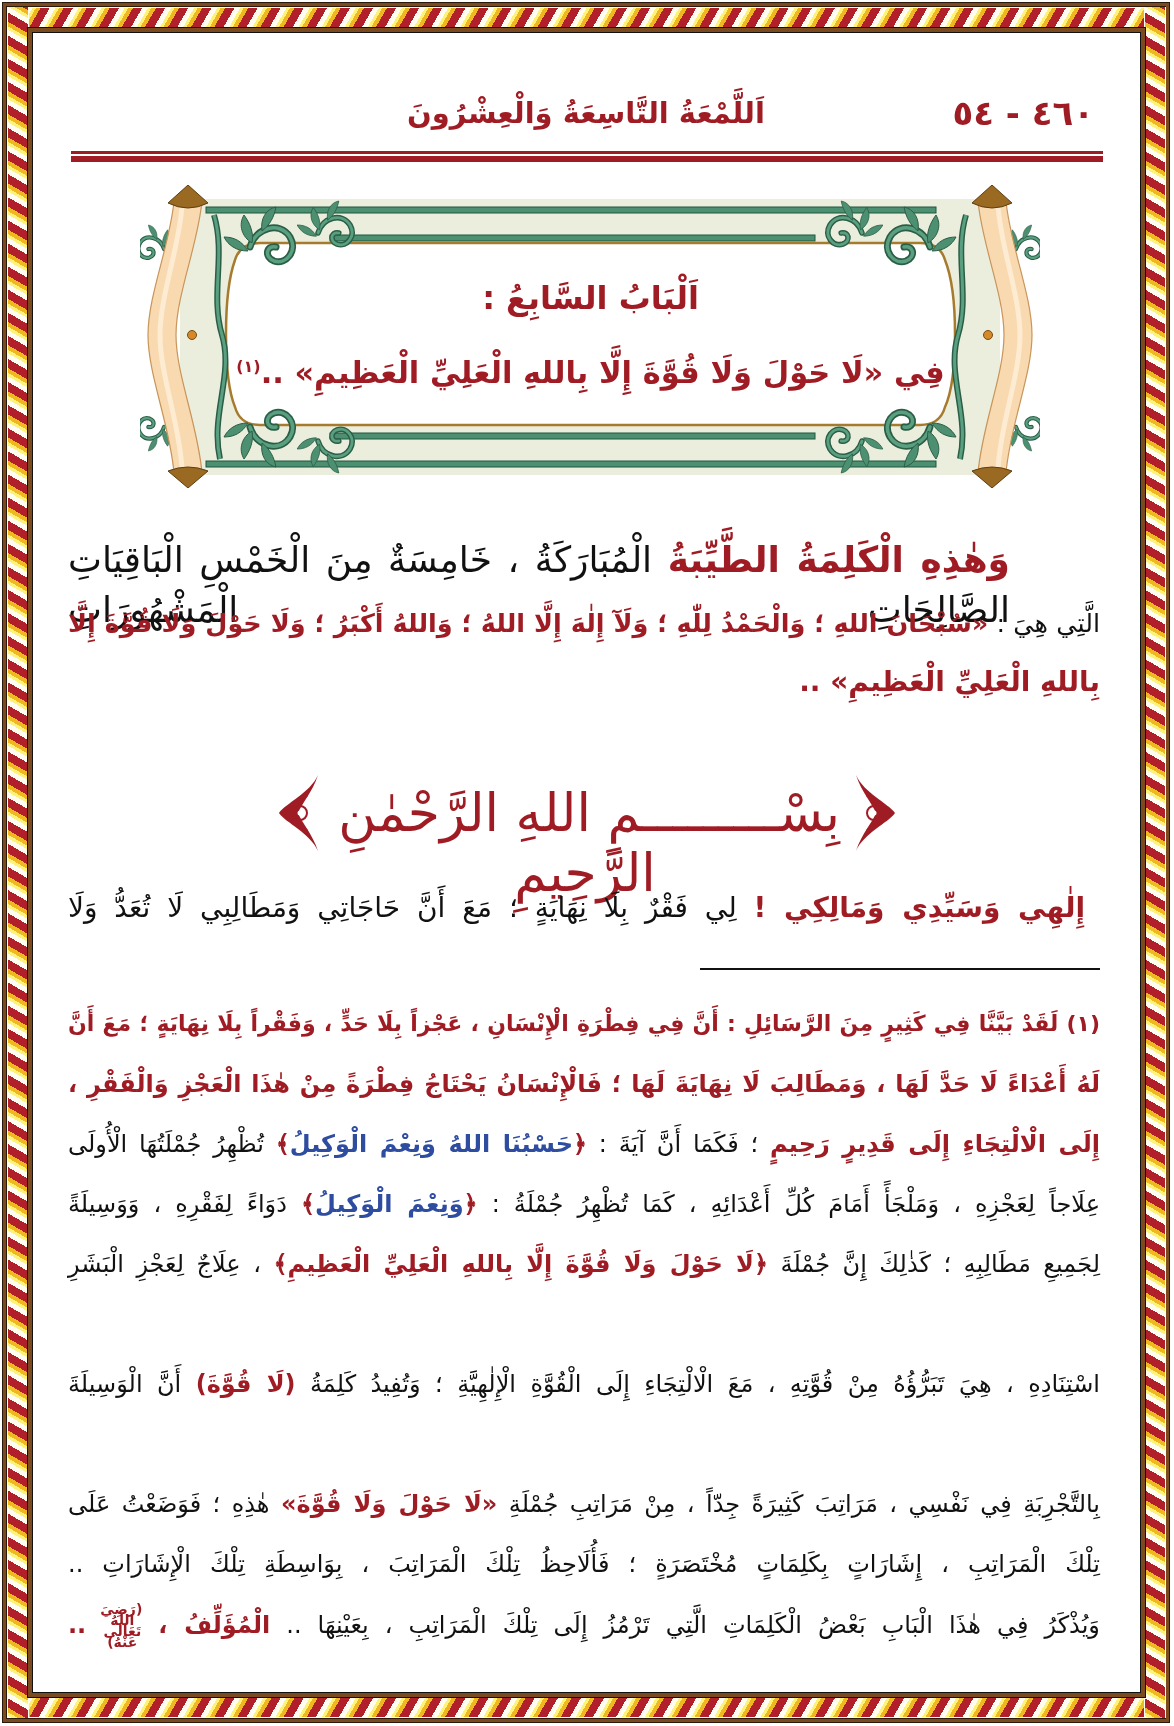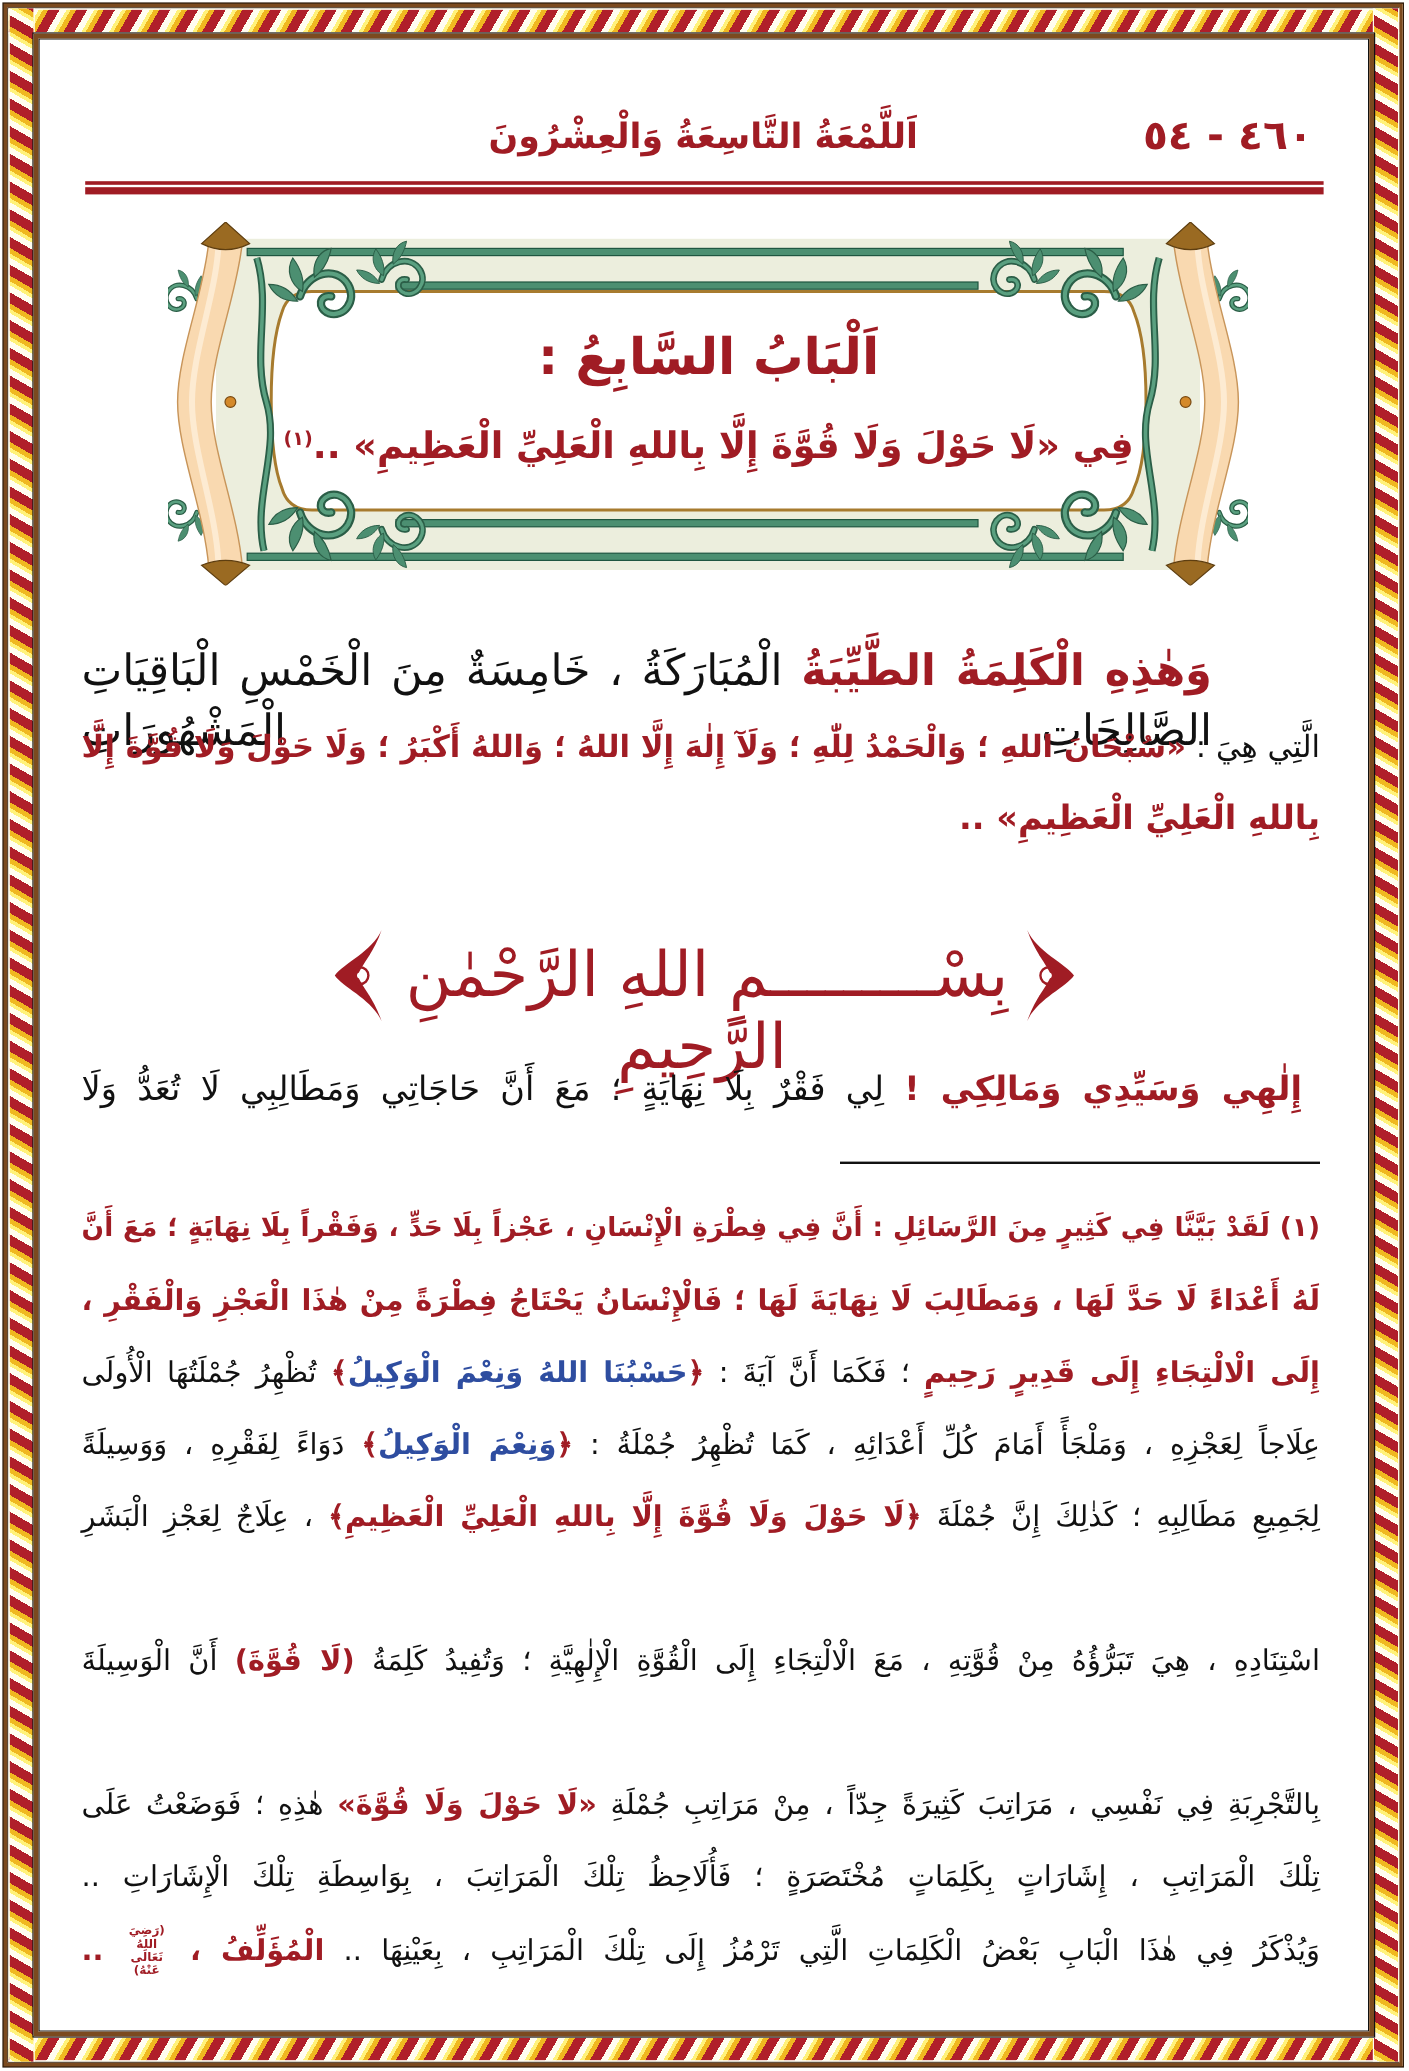--- a/index.html
+++ b/index.html
@@ -41,32 +41,32 @@
     position: absolute; left: 28px; top: 28px; width: 1117px; height: 1669px;
     box-sizing: border-box; border: 4px solid #7b4a1f; background: #ffffff;
     box-shadow: 0 0 0 1px #111111, inset 0 0 0 1px #111111;
   }
 
   
   .hdr { font-size: 34px; font-weight: bold; color: #a01c24; line-height: 46px; }
   .rule { position: absolute; background: #a01c24; }
 
   
-  .orn-h { font-size: 42px; font-weight: bold; color: #a01c24; line-height: 50px; }
+  .orn-h { font-size: 32px; font-weight: bold; color: #a01c24; line-height: 50px; }
   .orn-t { font-size: 33px; font-weight: bold; color: #a01c24; line-height: 50px; }
   .orn-t sup { font-size: 16px; vertical-align: super; line-height: 0; }
 
   
   .para { font-size: 28px; line-height: 50px; }
   .basmala { font-size: 42px; color: #a01c24; line-height: 60px; }
   .fn { font-size: 24px; line-height: 48px; }
   .sep { position: absolute; background: #111111; }
   .honor {
     display: inline-block; vertical-align: middle; width: 40px;
-    font-size: 10px; line-height: 11px; text-align: center; text-align-last: center;
+    font-size: 14px; line-height: 11px; text-align: center; text-align-last: center;
     white-space: normal; color: #a01c24; font-weight: bold;
   }
 </style>
 </head>
 <body>
 
 <div id="page">
 
   <div class="frame-outer"></div>
   <div class="braid braid-h" style="left:7px;top:7px;width:1159px;height:21px;"></div>

